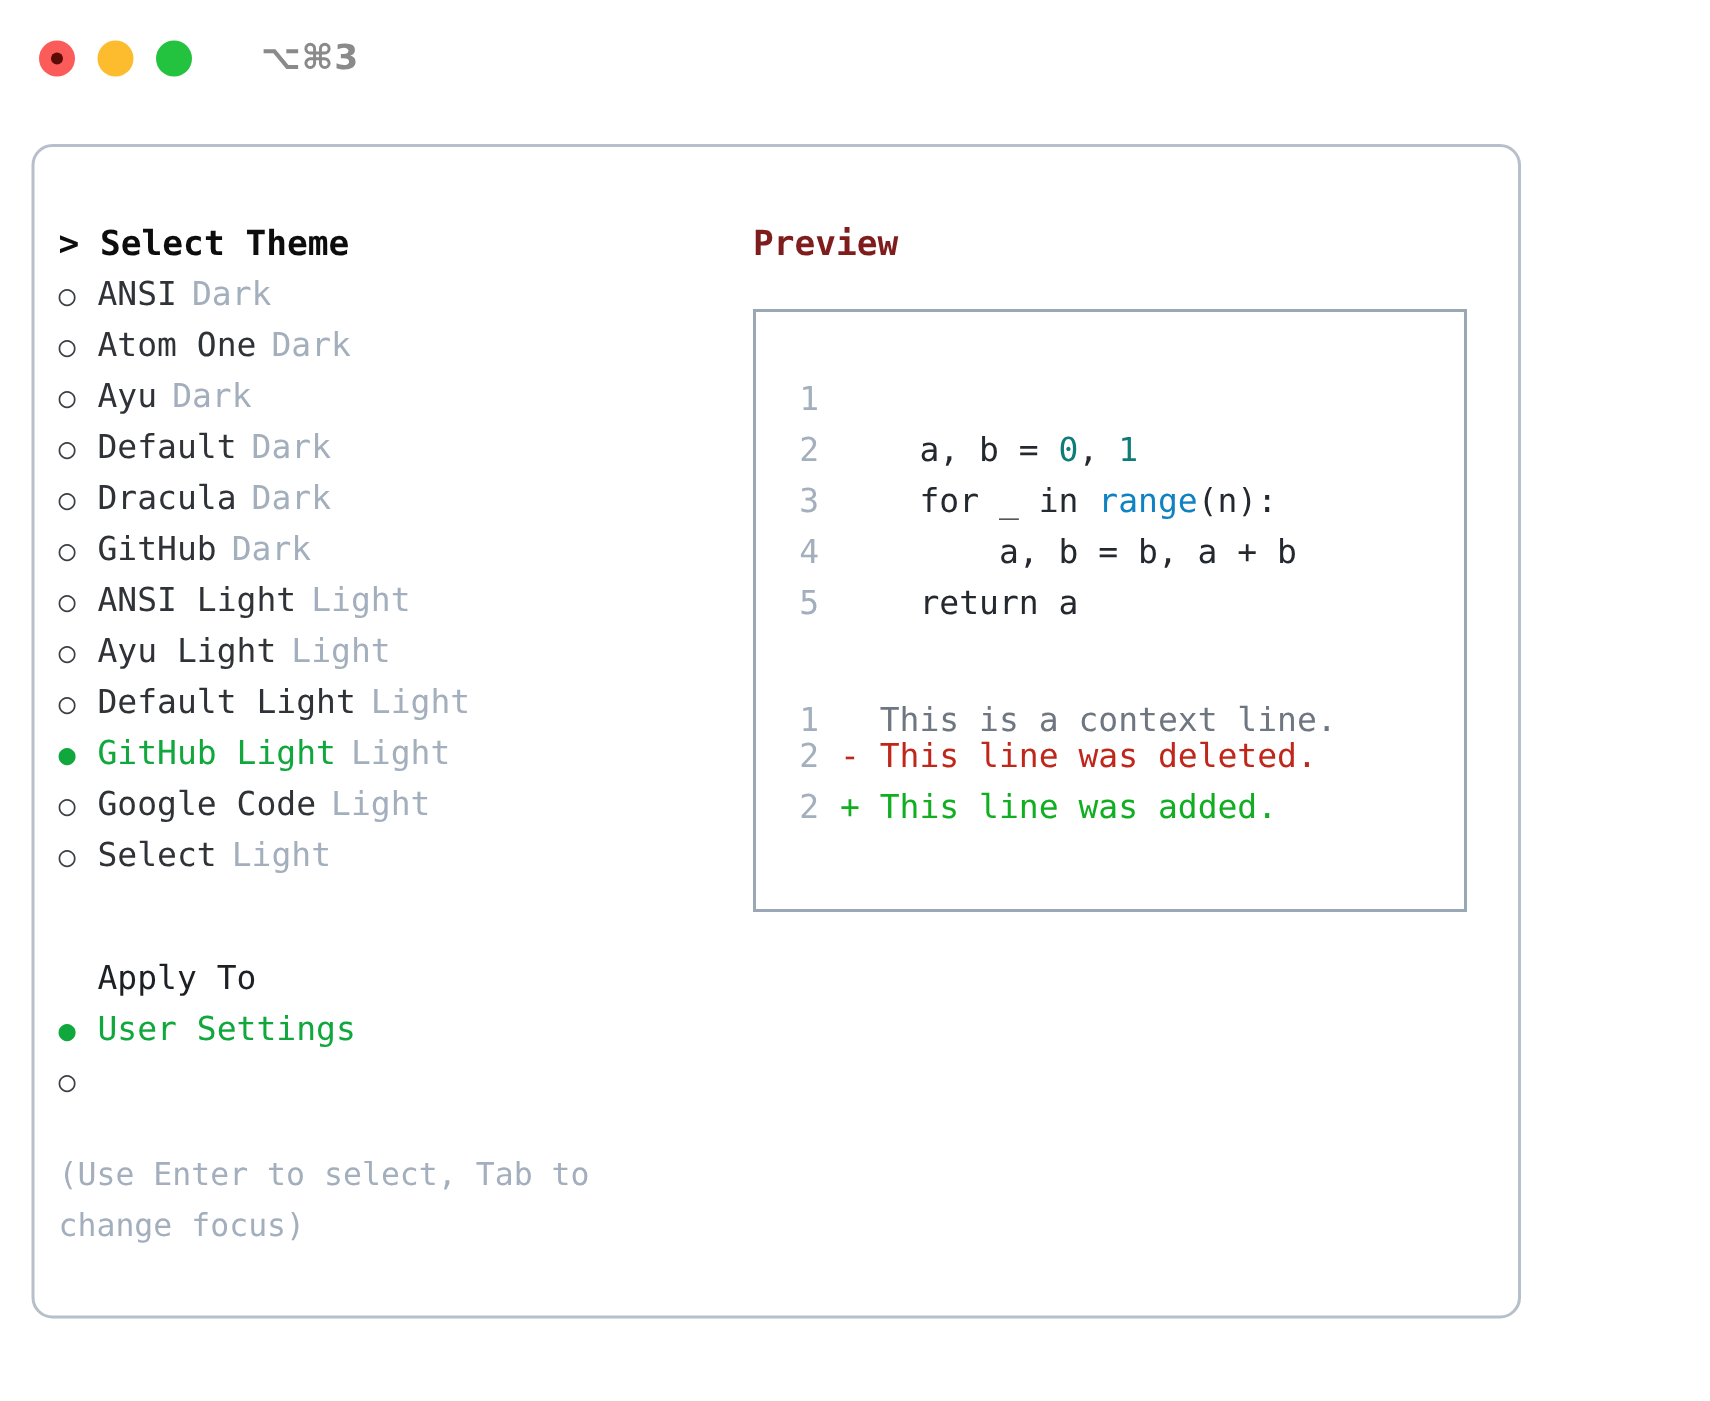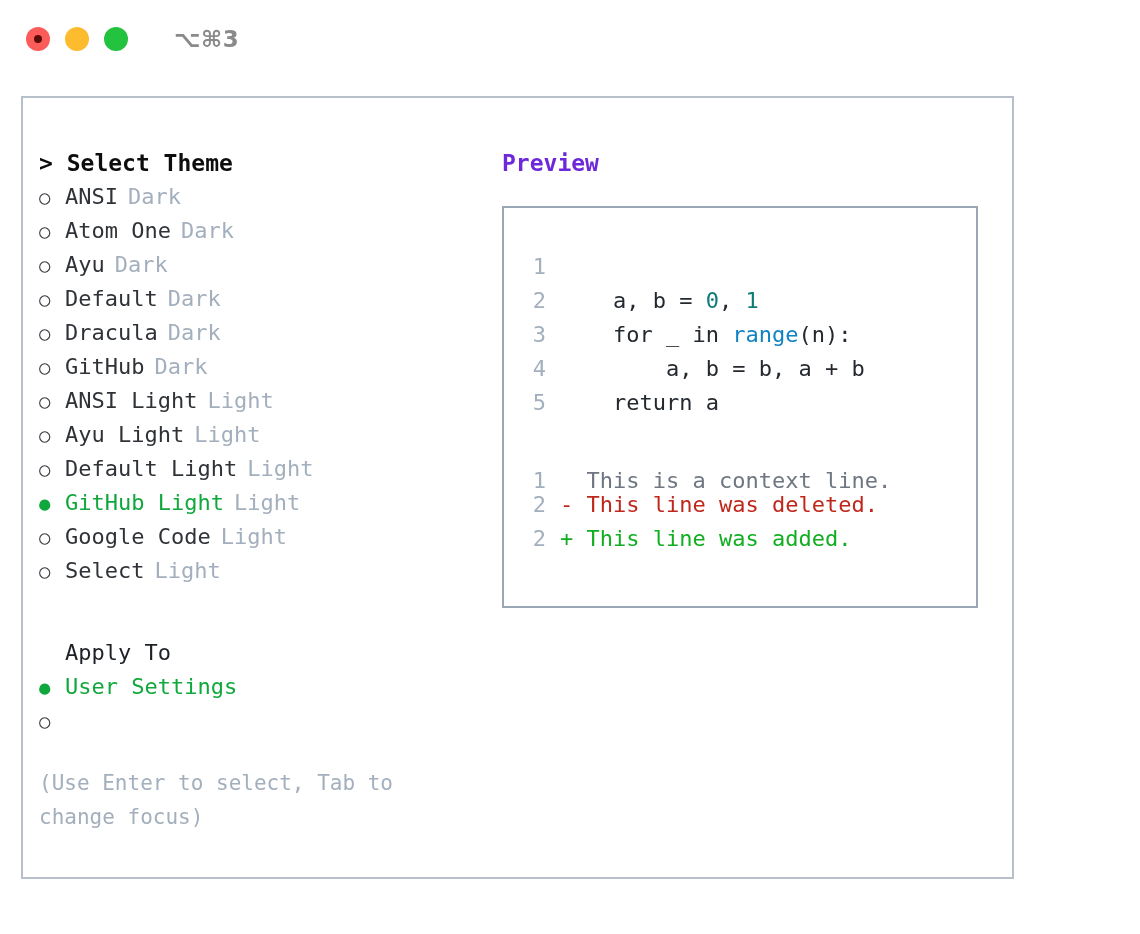--- a/index.html
+++ b/index.html
@@ -68,21 +68,21 @@
   }
 
   
   .panel {
     position: absolute;
     left: 21px;
     top: 96px;
     width: 993px;
     height: 783px;
     border: 2px solid #b6bfca;
-    border-radius: 0;
+    border-radius: 14px;
     box-sizing: border-box;
     background: #ffffff;
   }
 
   .columns {
     position: relative;
     width: 100%;
     height: 100%;
   }
 
@@ -152,21 +152,21 @@
     font-size: 21px;
     color: #a3afbd;
     line-height: 34px;
     width: 400px;
   }
 
   
   .preview-title {
     font-size: 23px;
     font-weight: bold;
-    color: #6d28d9;
+    color: #7f1d1d;
     line-height: 34px;
     white-space: pre;
   }
   .preview-box {
     margin-top: 26px;
     width: 476px;
     height: 402px;
     border: 2px solid #9aa7b5;
     box-sizing: border-box;
     background: #ffffff;

